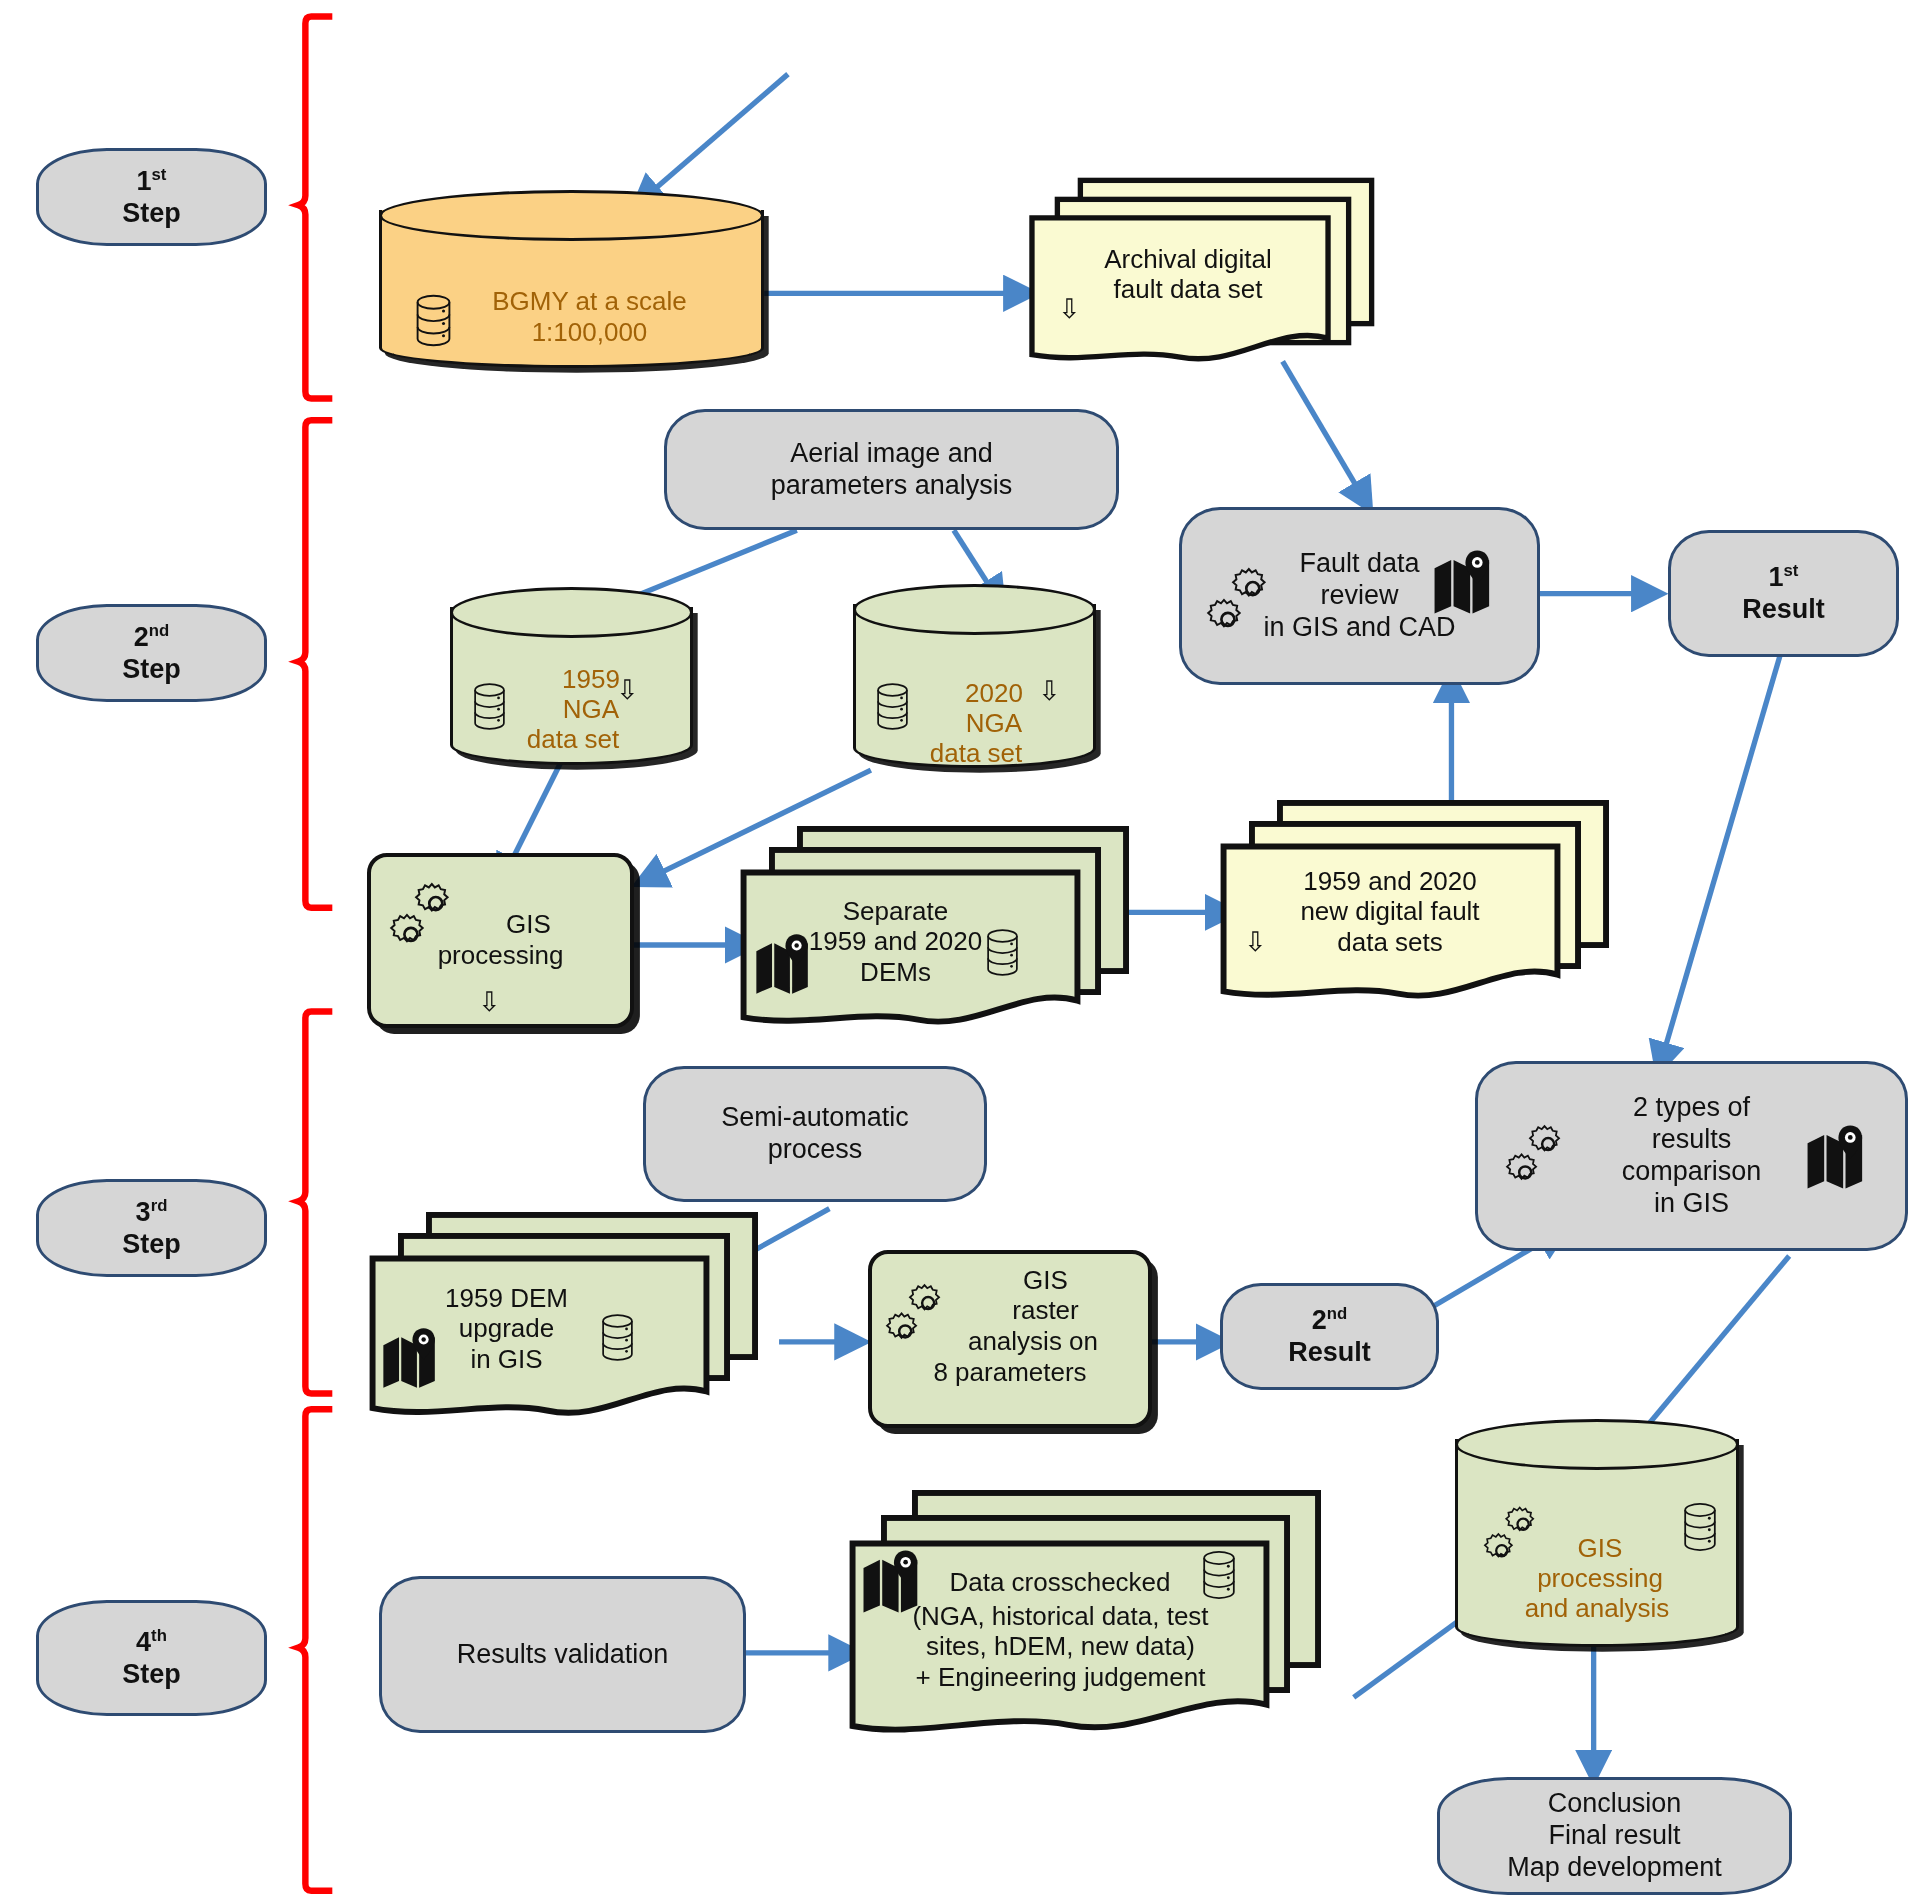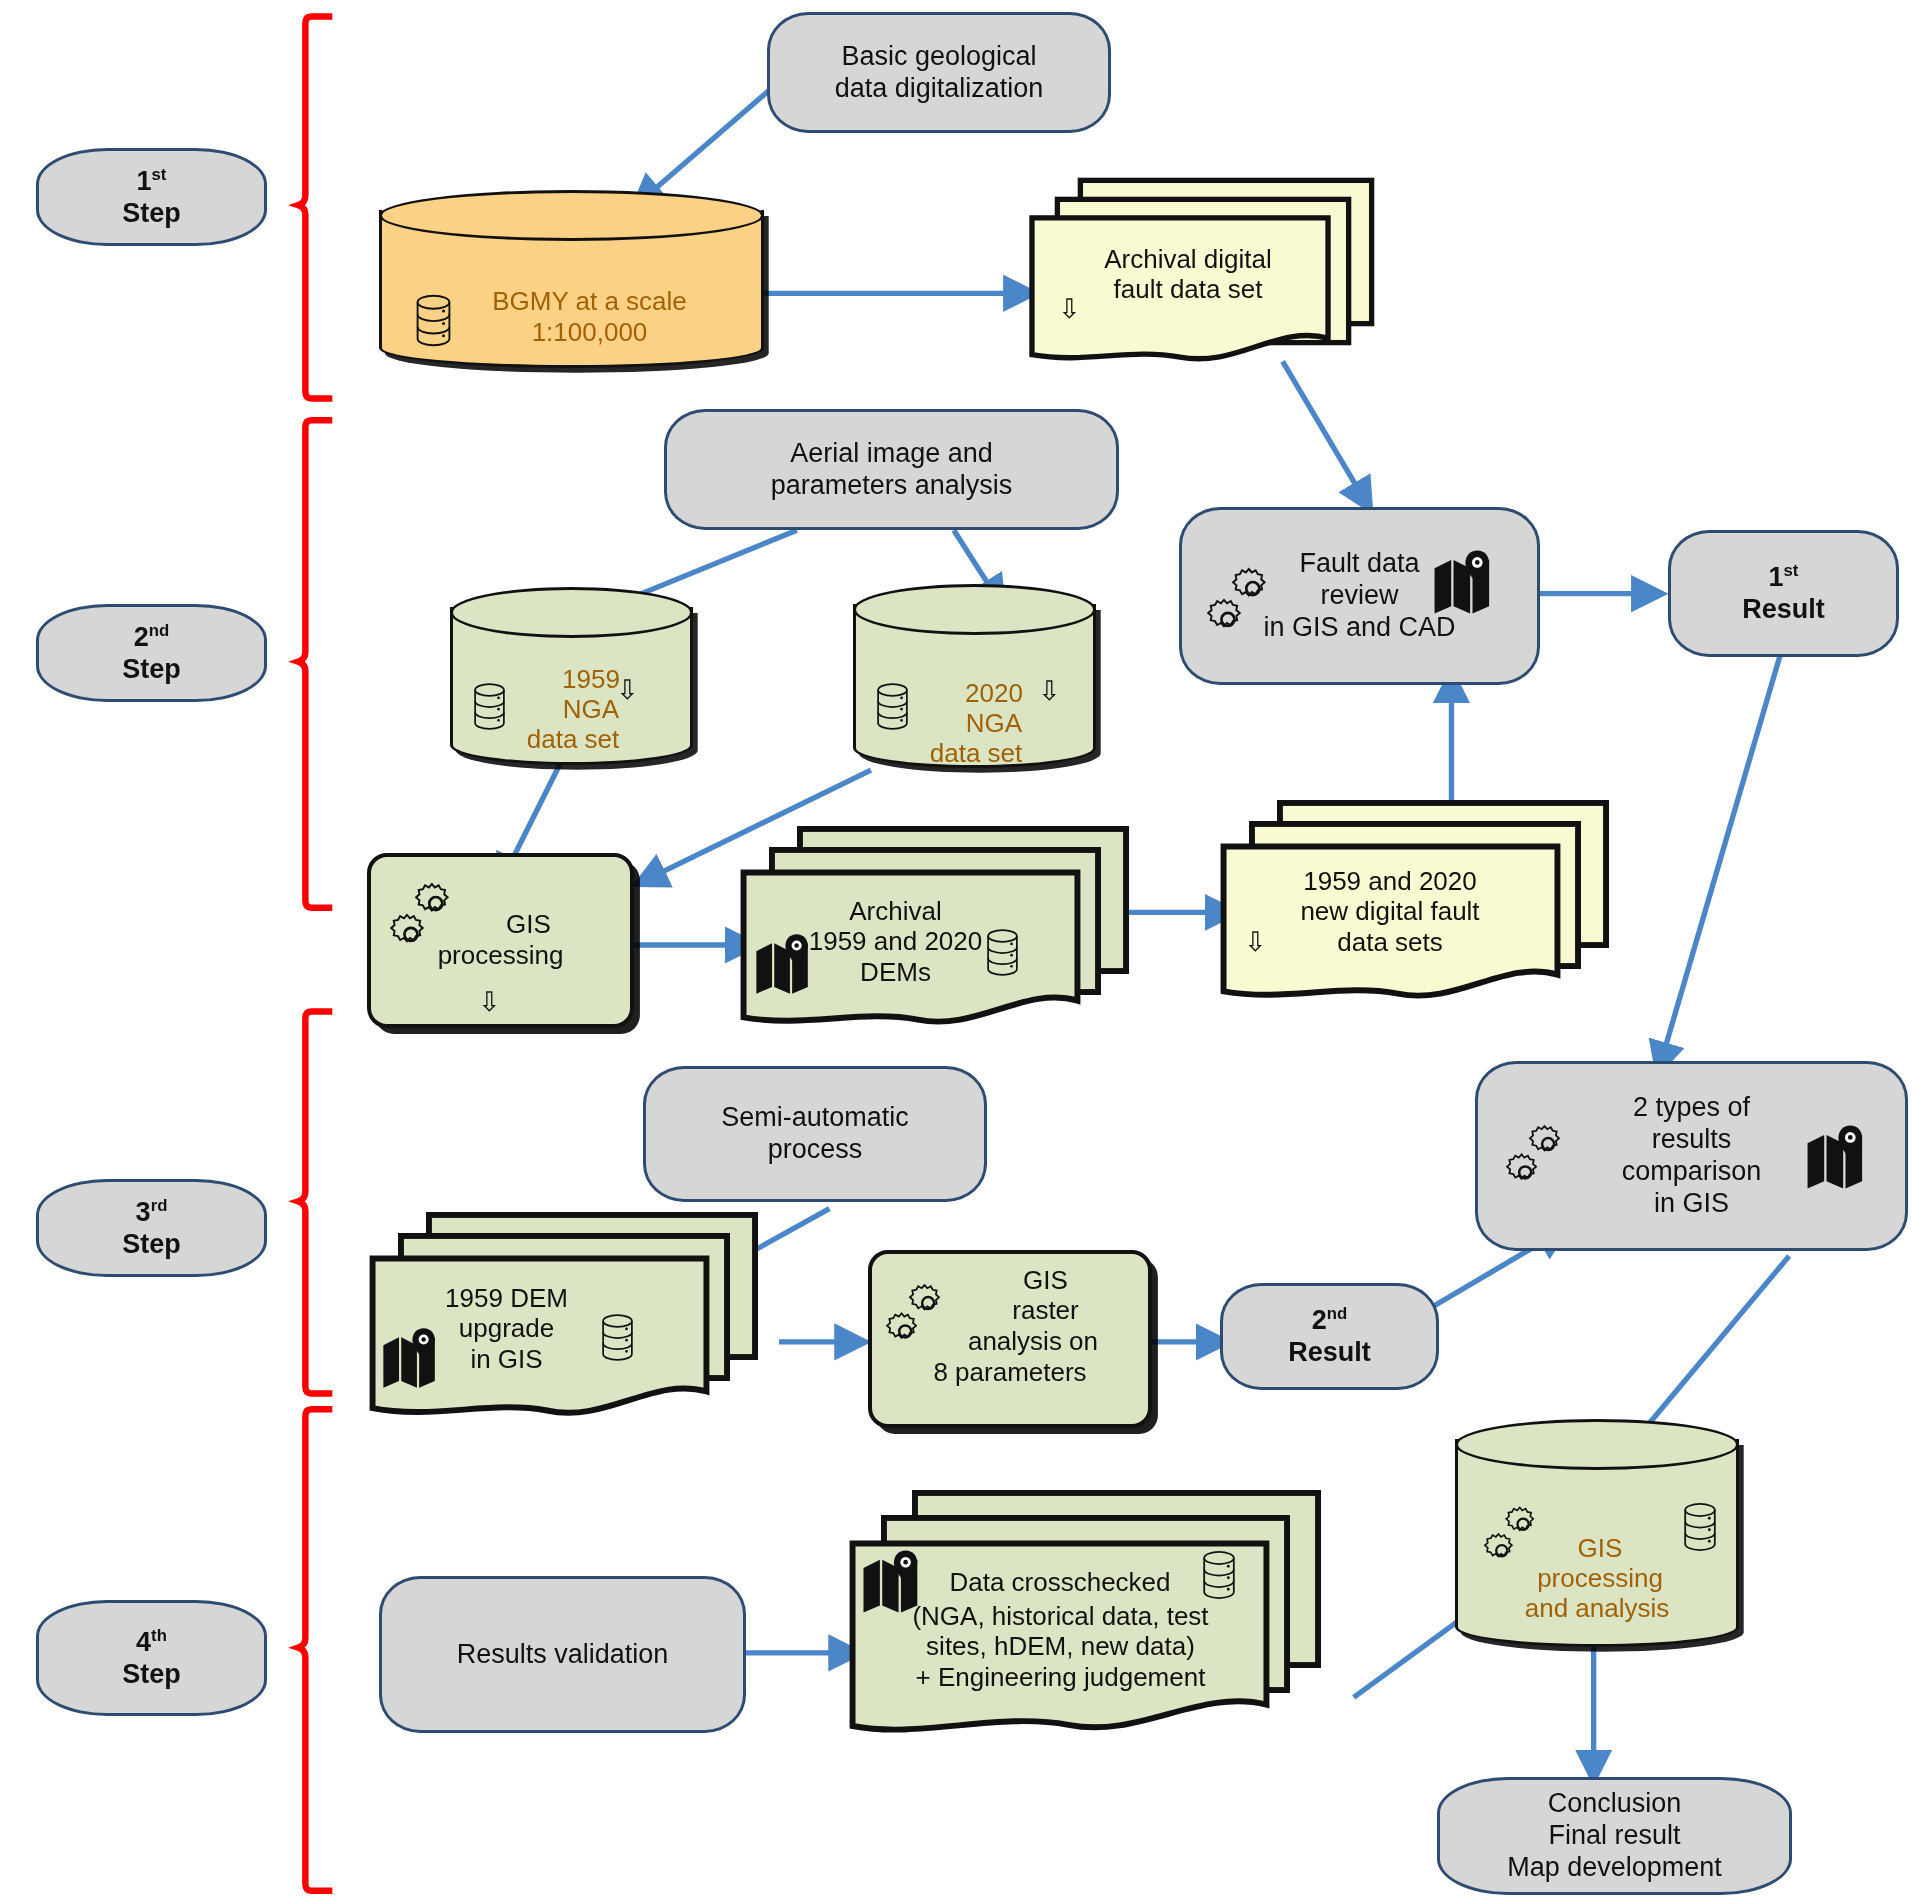--- a/index.html
+++ b/index.html
@@ -159,26 +159,20 @@
       <span>Step</span>
     </span>
   </div>
   <div class="node gray r-lozenge bold" style="left:36px;top:1600px;width:231px;height:116px;">
     <span style="display:block">
       <span>4</span><sup style="font-size:0.62em">th</sup><br>
       <span>Step</span>
     </span>
   </div>
 
-  <div class="node gray r-soft" style="left:767px;top:12px;width:344px;height:121px;">
-    <span style="display:block">
-      <span>Basic geological</span><br>
-      <span>data digitalization</span>
-    </span>
-  </div>
 
   <div class="cyl orange" style="left:379px;top:190px;width:385px;height:178px;">
     <div class="body"></div>
     <div class="top"></div>
     <span class="ico" style="left:36px;top:104px;">
       <svg width="37" height="53" viewBox="0 0 62 90">
         <ellipse cx="31" cy="14" rx="27" ry="11" fill="none" stroke="#111" stroke-width="3.2"></ellipse>
         <path d="M4,14 L4,76 A27,11 0 0 0 58,76 L58,14" fill="none" stroke="#111" stroke-width="3.2"></path>
         <path d="M4,35 A27,11 0 0 0 58,35" fill="none" stroke="#111" stroke-width="3.2"></path>
         <path d="M4,56 A27,11 0 0 0 58,56" fill="none" stroke="#111" stroke-width="3.2"></path>
@@ -351,21 +345,21 @@
         <ellipse cx="31" cy="14" rx="27" ry="11" fill="none" stroke="#111" stroke-width="3.2"></ellipse>
         <path d="M4,14 L4,76 A27,11 0 0 0 58,76 L58,14" fill="none" stroke="#111" stroke-width="3.2"></path>
         <path d="M4,35 A27,11 0 0 0 58,35" fill="none" stroke="#111" stroke-width="3.2"></path>
         <path d="M4,56 A27,11 0 0 0 58,56" fill="none" stroke="#111" stroke-width="3.2"></path>
         <circle cx="48" cy="29" r="2.6" fill="#111"></circle>
           <circle cx="48" cy="50" r="2.6" fill="#111"></circle>
           <circle cx="48" cy="71" r="2.6" fill="#111"></circle>
       </svg>
     </span>
     <div class="txt" style="left:30px;top:70px;width:255px;">
-      <span>Archival</span><br>
+      <span>Separate</span><br>
       <span>1959 and 2020</span><br>
       <span>DEMs</span>
     </div>
   </div>
 
   <div class="doc" style="left:1218px;top:800px;width:415px;height:201px;">
     <div class="sheet" style="left:59px;top:0;width:332px;height:148px;">
       <svg viewBox="0 0 560 250" preserveAspectRatio="none">
           <rect x="5" y="5" width="550" height="240" fill="#fafad2" stroke="#111" stroke-width="10"></rect>
         </svg>

